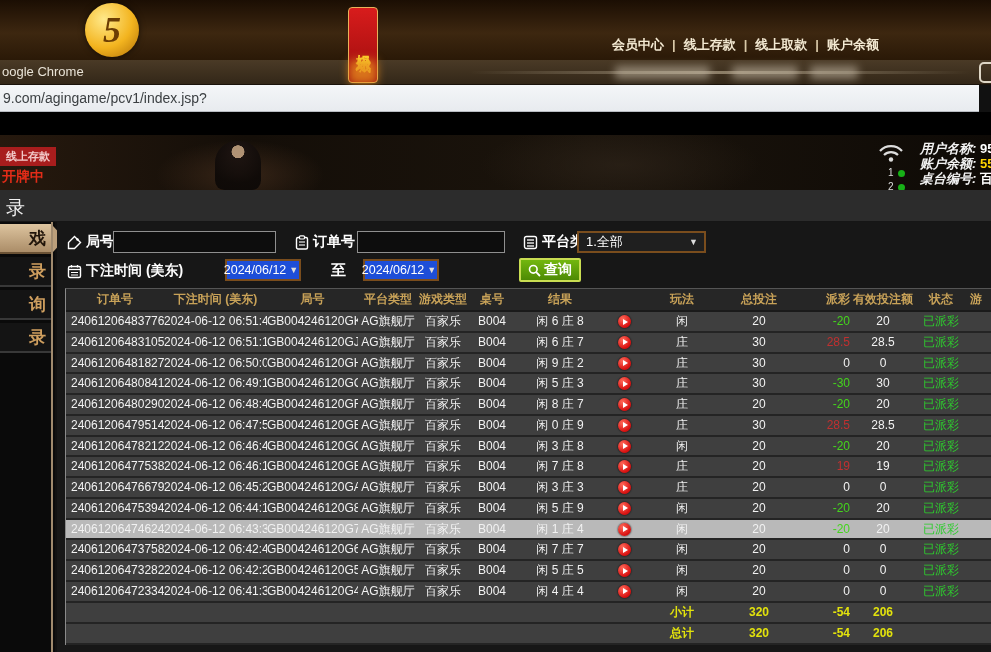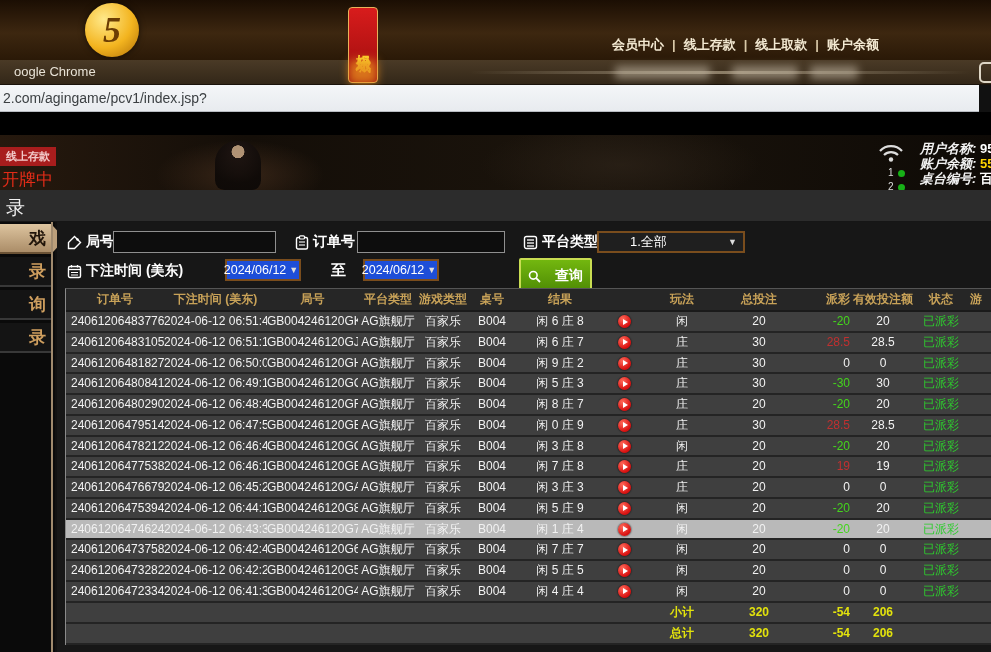--- a/index.html
+++ b/index.html
@@ -26,21 +26,21 @@
   .logo-seal span { writing-mode:vertical-rl; font-size:15px; font-weight:bold;
     color:#ffd92e; letter-spacing:2px; }
   .top-nav { position:absolute; top:36px; left:612px; font-size:13px; font-weight:bold;
     color:#f3e9d2; white-space:nowrap; }
   .top-nav a { color:#f3e9d2; text-decoration:none; cursor:pointer; }
   .top-nav .sep { margin:0 8px; color:#d9c9a8; }
 
   
   .titlebar { position:absolute; left:0; top:60px; width:991px; height:25px; z-index:2;
     background:linear-gradient(180deg,#4a3a26,#332718); border-bottom:1px solid #1a120a; }
-  .titlebar .wtitle { position:absolute; left:2px; top:4px; font-size:13px; color:#e8e2d6;margin-left:12px; }
+  .titlebar .wtitle { position:absolute; left:2px; top:4px; font-size:13px; color:#e8e2d6; }
   .flourish { position:absolute; left:470px; top:11px; width:500px; height:3px;
     background:linear-gradient(90deg,transparent,#8f816b 30%,#bfb096 50%,#8f816b 70%,transparent); opacity:.6; border-radius:2px; }
   .blurblob { position:absolute; top:66px; height:13px; background:rgba(205,195,175,.55);
     filter:blur(4px); border-radius:3px; z-index:3; }
   .corner-btn { position:absolute; right:-6px; top:62px; width:18px; height:21px;
     border:2px solid #ded6c6; border-radius:5px; z-index:3; background:transparent; }
   .seal-blur { position:absolute; left:349px; top:60px; width:28px; height:24px; z-index:4;
     background:rgba(230,140,30,.8); filter:blur(5px); border-radius:4px; }
 
   
@@ -52,21 +52,21 @@
   
   .banner { position:absolute; left:0; top:135px; width:991px; height:55px;
     background:
       radial-gradient(ellipse 120px 50px at 240px 40px, rgba(60,40,25,.9), transparent 70%),
       radial-gradient(ellipse 200px 60px at 620px 30px, rgba(45,35,25,.7), transparent 70%),
       linear-gradient(90deg,#26190e 0%,#140e08 25%,#1b140c 60%,#0e0a06 100%); }
   .dealer { position:absolute; left:215px; top:6px; width:46px; height:49px; border-radius:45% 45% 20% 20%;
     background:radial-gradient(circle at 50% 22%, #c9a886 14%, #1a1210 15%, #0a0706 70%); opacity:.85; }
   .stop-badge { position:absolute; left:0; top:12px; padding:2px 6px;
     background:#a81d1d; color:#f2c9c9; font-size:11px; font-weight:bold; }
-  .dealing { position:absolute; left:2px; top:33px; font-size:17px; font-weight:normal; color:#e22c18; }
+  .dealing { position:absolute; left:2px; top:33px; font-size:14px; font-weight:bold; color:#e22c18; }
   .wifi { position:absolute; left:878px; top:8px; }
   .binfo { position:absolute; left:920px; top:6px; font-size:13px; font-weight:bold; line-height:15px; white-space:nowrap; }
   .binfo .lbl { color:#f2f2f2;font-style:italic; }
   .bead { position:absolute; font-size:10px; color:#ddd; }
   .bead i { display:inline-block; width:7px; height:7px; border-radius:50%;
     background:#17b017; margin-left:4px; vertical-align:middle; }
 
   
   .subheader { position:absolute; left:0; top:190px; width:991px; height:32px;
     background:#2c2c2c; border-bottom:1px solid #161616; }
@@ -90,21 +90,21 @@
     font-size:14px; font-weight:bold; color:#fff; white-space:nowrap; }
   .tinput { position:absolute; background:#0d0d0d; border:1px solid #8f8f8f;
     height:22px; color:#eee; font-size:13px; padding:0 5px; }
   .dselect { position:absolute; height:22px; background:#1f1f1f; border:2px solid #7a4d1d;
     color:#fff; font-size:13px; display:flex; align-items:center; cursor:pointer; }
   .dselect .val { padding-left:7px; flex:1; }
   .dselect .arr { font-size:9px; color:#ddd; padding-right:6px; }
   .dselect.date { background:#1d4ed8; font-size:12.5px; justify-content:center; }
   .dselect.date .val { flex:none; padding:0 3px 0 2px; }
   .to-label { position:absolute; font-size:15px; font-weight:bold; color:#fff; }
-  .search-btn { position:absolute; height:24px; padding:16px 7px; display:flex; align-items:center; gap:14px;
+  .search-btn { position:absolute; height:24px; padding:4px 7px; display:flex; align-items:center; gap:3px;
     background:linear-gradient(180deg,#73b70f,#4d8a04); border:2px solid #c9dd52; border-radius:2px;
     color:#fff; font-size:14px; font-weight:bold; cursor:pointer; }
 
   
   .btable { position:absolute; left:8px; top:66px; width:926px; overflow:hidden;
     border-left:1px solid #8a8a8a; border-top:1px solid #555; }
   .thead, .trow, .srow { display:flex; width:970px; }
   .thead { height:23px; background:#262626; border-bottom:2px solid #1a1a1a; }
   .thead .tc { color:var(--gold); font-weight:bold; font-size:12px; line-height:21px; }
   .trow { height:20.75px; background:#3f3f3f; border-bottom:2px solid #242424; cursor:pointer; }
@@ -148,21 +148,21 @@
     <span class="wtitle">oogle Chrome</span>
     <div class="flourish"></div>
   </div>
   <div class="seal-blur"></div>
   <div class="blurblob" style="left:615px;width:95px;"></div>
   <div class="blurblob" style="left:732px;width:66px;"></div>
   <div class="blurblob" style="left:810px;width:48px;"></div>
   <div class="corner-btn"></div>
 
   <div class="urlbar">
-    <span>2.com/agingame/pcv1/index.jsp?</span>
+    <span>9.com/agingame/pcv1/index.jsp?</span>
   </div>
   <div class="blackstrip"></div>
 
   <div class="banner">
     <div class="dealer"></div>
     <div class="stop-badge">线上存款</div>
     <div class="dealing">开牌中</div>
     <svg class="wifi" width="26" height="20" viewBox="0 0 26 20">
       <path d="M2 8 A 15 15 0 0 1 24 8" fill="none" stroke="#ddd" stroke-width="2.2"></path>
       <path d="M6 12 A 10 10 0 0 1 20 12" fill="none" stroke="#ddd" stroke-width="2.2"></path>
@@ -215,21 +215,21 @@
 
     <div class="flabel" style="left:466px;top:11px;">
       <svg class="icon-svg" width="15" height="15" viewBox="0 0 15 15">
           <rect x="1.5" y="1.5" width="12" height="12" rx="2" fill="none" stroke="#fff" stroke-width="1.4"></rect>
           <line x1="4" y1="5" x2="11" y2="5" stroke="#fff" stroke-width="1.3"></line>
           <line x1="4" y1="8" x2="11" y2="8" stroke="#fff" stroke-width="1.3"></line>
           <line x1="4" y1="11" x2="11" y2="11" stroke="#fff" stroke-width="1.3"></line>
         </svg>
       <span>平台类型</span>
     </div>
-    <div class="dselect" style="left:540px;top:9px;width:148px;padding-left:24px;">
+    <div class="dselect" style="left:520px;top:9px;width:129px;">
       <span class="val">1.全部</span>
       <span class="arr">▼</span>
     </div>
 
     <div class="flabel" style="left:10px;top:40px;">
       <svg class="icon-svg" width="15" height="15" viewBox="0 0 15 15">
           <rect x="1.5" y="2.5" width="12" height="11" rx="1.5" fill="none" stroke="#fff" stroke-width="1.4"></rect>
           <line x1="1.5" y1="5.5" x2="13.5" y2="5.5" stroke="#fff" stroke-width="1.3"></line>
           <line x1="4.5" y1="1" x2="4.5" y2="3.5" stroke="#fff" stroke-width="1.3"></line>
           <line x1="10.5" y1="1" x2="10.5" y2="3.5" stroke="#fff" stroke-width="1.3"></line>

